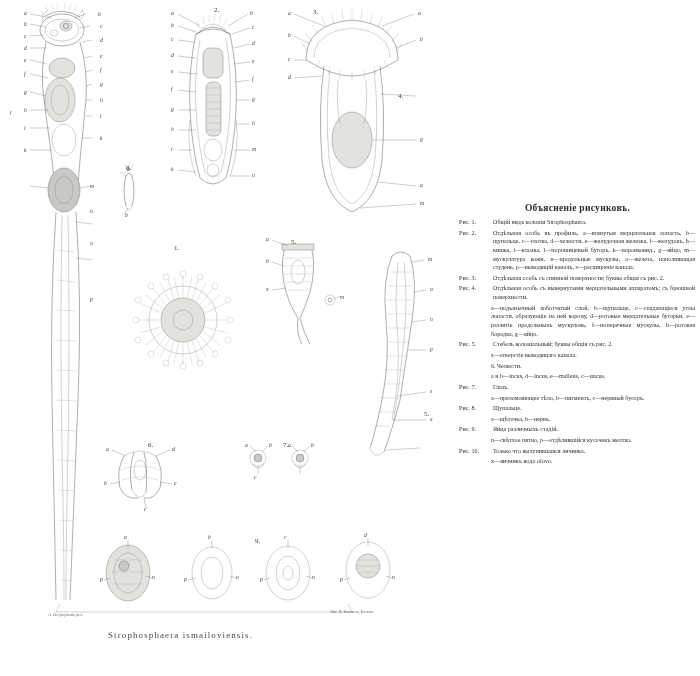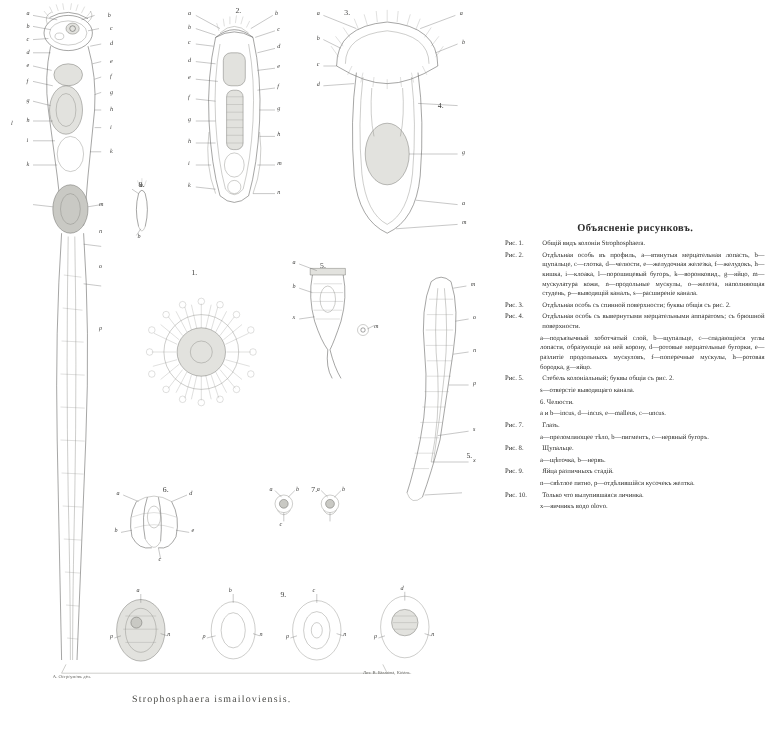--- a/index.html
+++ b/index.html
@@ -63,21 +63,21 @@
     flex: 1 1 auto;
     text-align: justify;
   }
   .sub {
     padding-left: 34px;
     text-align: justify;
     margin-bottom: 2.0px;
   }
   .caption {
     position: absolute;
-    left: 120px;
+    left: 108px;
     top: 630px;
     font-size: 9px;
     letter-spacing: 1.1px;
     color: #4a4a46;
     font-family: "Liberation Serif", serif;
   }
   .credit-left {
     position: absolute;
     left: 48px;
     top: 612px;

